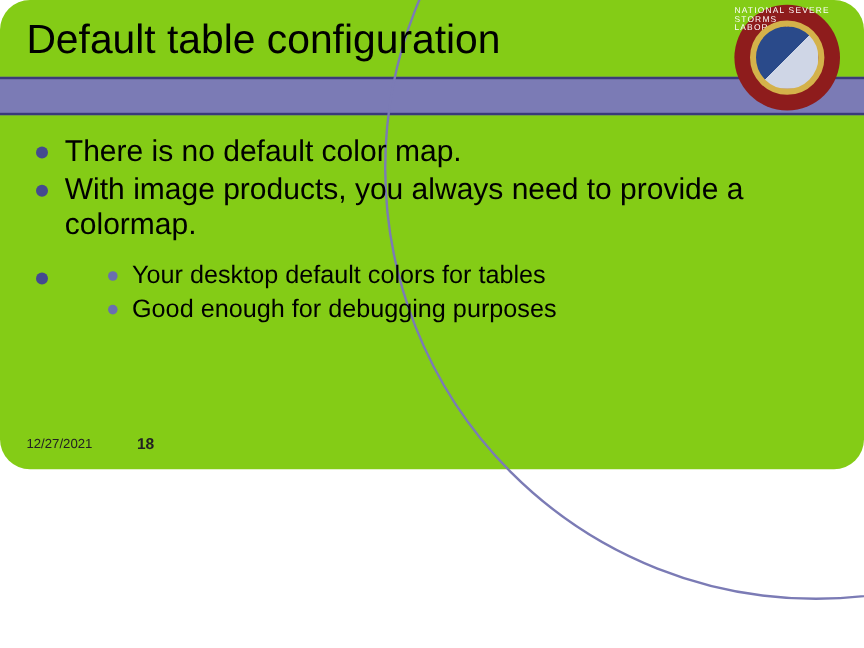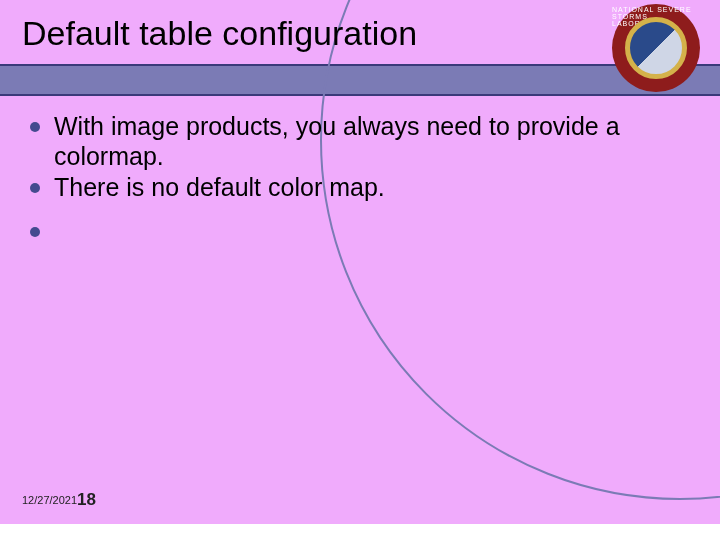--- a/index.html
+++ b/index.html
@@ -1,21 +1,22 @@
 <!DOCTYPE html>
 <html><head>
 <meta charset="utf-8">
 <style>
   * { margin: 0; padding: 0; box-sizing: border-box; }
   html, body { width: 720px; height: 540px; overflow: hidden; font-family: Arial, Helvetica, sans-serif; background: #fff; }
   .slide {
     position: relative;
     width: 720px;
-    height: 524px;
-    background: #f0abfc;
+    height: 391px;
+    background: #84cc16;
+    border-radius: 25px;
   }
   .header {
     position: relative;
     padding: 14px 0 0 22px;
     height: 88px;
   }
   .title {
     font-size: 34px;
     color: #000;
     font-weight: 400;
@@ -119,24 +120,25 @@
     border-radius: 50%;
   }
   .footer {
     position: absolute;
     left: 0; right: 0; bottom: 14px;
     display: flex;
     align-items: center;
     font-size: 11px;
     color: #222;
     padding: 0 22px;
+    gap: 37px;
   }
   .footer .date { flex: 0 0 auto; }
   .footer .url { flex: 1 1 auto; text-align: center; }
-  .footer .page { flex: 0 0 auto; font-weight: bold; font-size: 17px; }
+  .footer .page { flex: 0 0 auto; font-weight: bold; font-size: 13px; }
 </style>
 </head>
 <body>
 
 <div class="slide">
 
   <div class="purple-band"></div>
   <div class="arc"></div>
 
   <div class="header">
@@ -145,24 +147,26 @@
 
   <div class="logo">
     <div class="logo-outer">
       <div class="logo-ring-text">NATIONAL SEVERE STORMS LABORATORY</div>
       <div class="logo-inner"></div>
     </div>
   </div>
 
   <div class="content">
     <ul class="main">
+      <li><span>There is no default color map.</span></li>
       <li><span>With image products, you always need to provide a colormap.</span></li>
-      <li><span>There is no default color map.</span></li>
       <li>
         <ul class="sub">
+          <li><span>Your desktop default colors for tables</span></li>
+          <li><span>Good enough for debugging purposes</span></li>
         </ul>
       </li>
     </ul>
   </div>
 
   <div class="footer">
     <div class="date">12/27/2021</div>
     <div class="page">18</div>
   </div>
 

